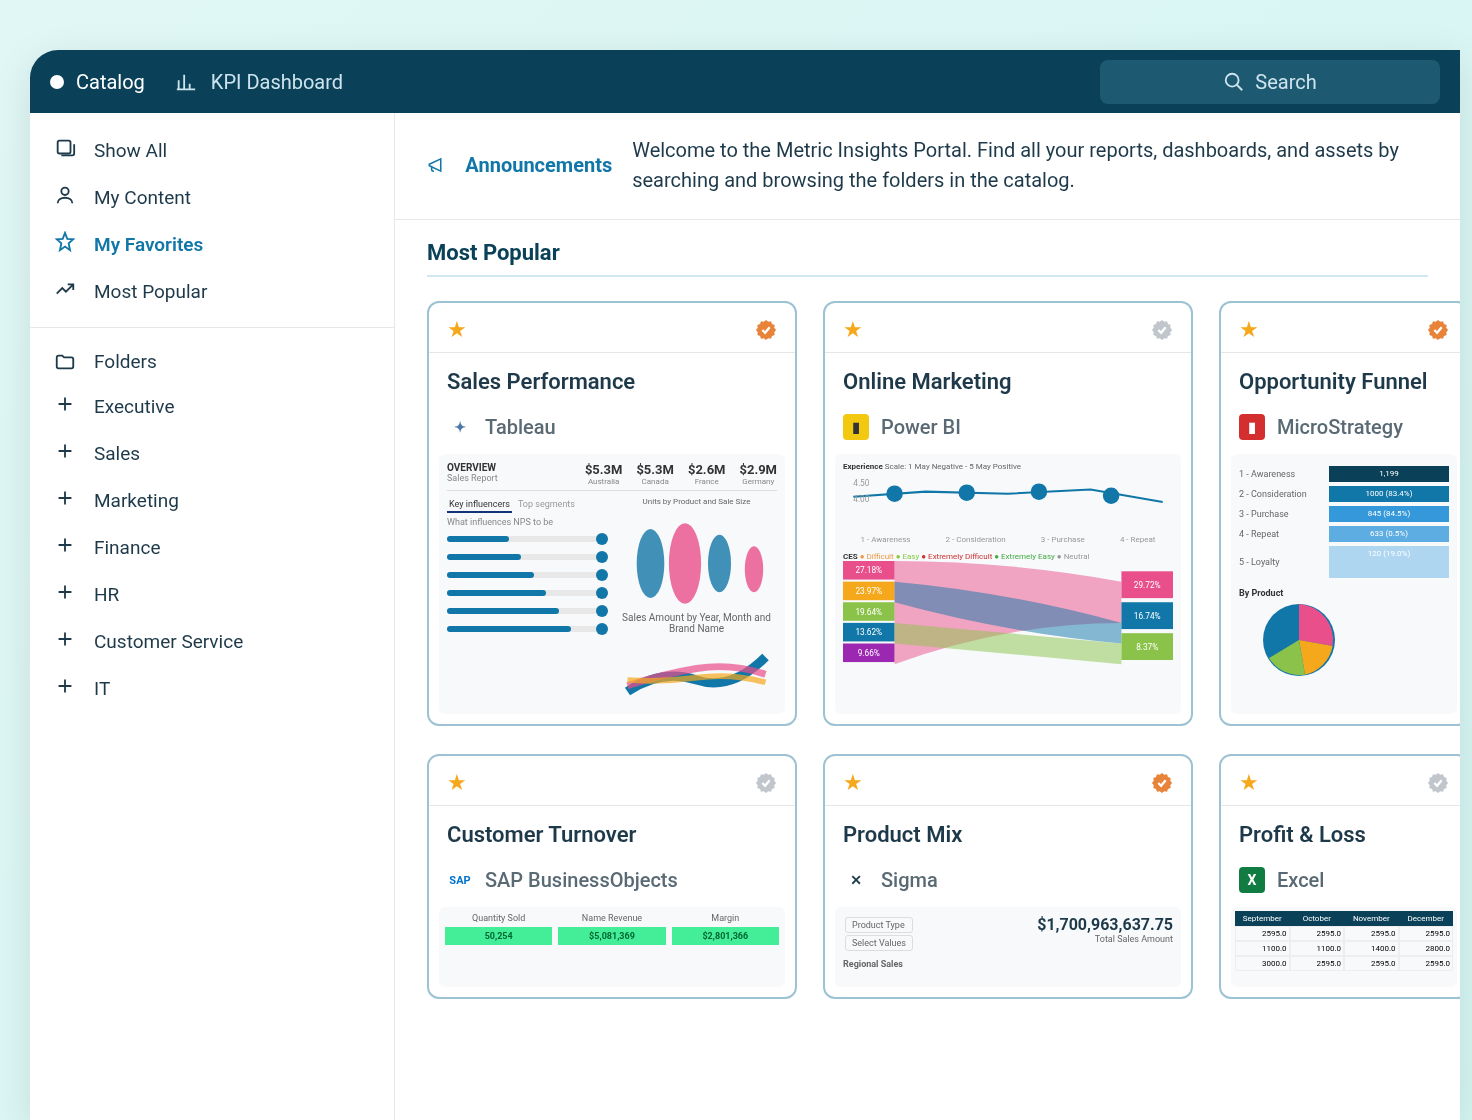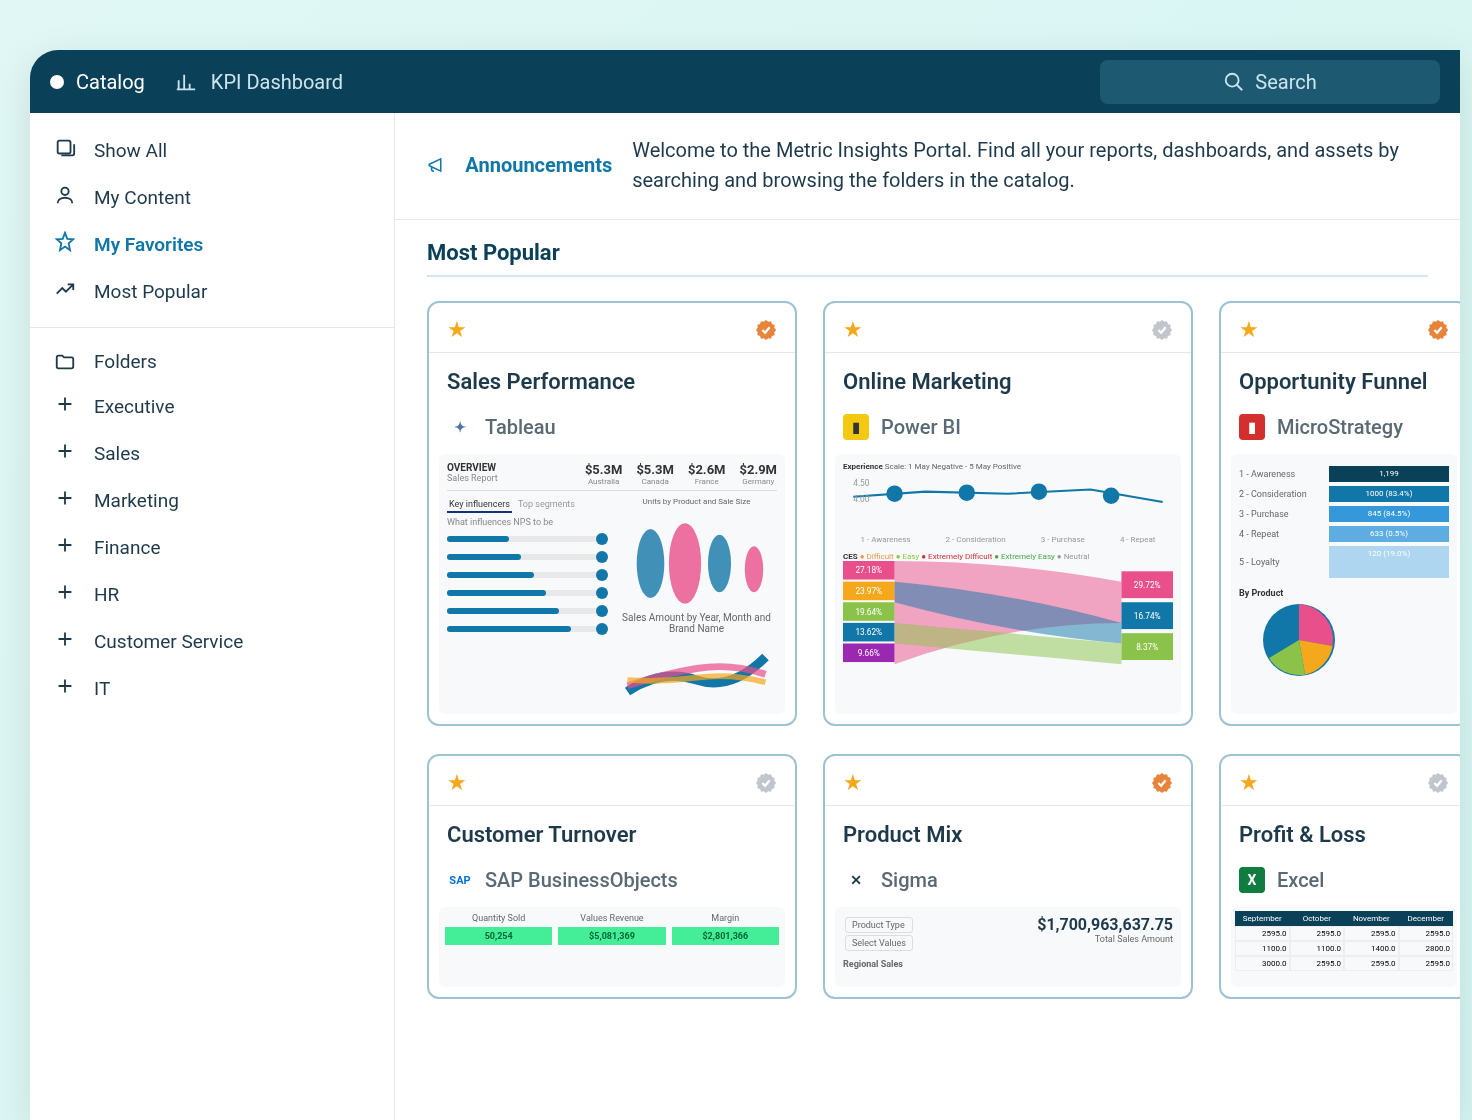--- a/index.html
+++ b/index.html
@@ -463,21 +463,21 @@
               <div class="src-icon" style="color:#0073cf;font-size:11px">SAP</div>
               <span>SAP BusinessObjects</span>
             </div>
             <div class="preview short">
               <div style="display:flex;gap:6px;padding:6px;font-size:9px;color:#666">
                 <div style="flex:1;text-align:center">
                   <div>Quantity Sold</div>
                   <div style="background:#4e9;padding:4px;margin-top:4px;font-weight:bold;color:#063">50,254</div>
                 </div>
                 <div style="flex:1;text-align:center">
-                  <div>Values Revenue</div>
+                  <div>Name Revenue</div>
                   <div style="background:#4e9;padding:4px;margin-top:4px;font-weight:bold;color:#063">$5,081,369</div>
                 </div>
                 <div style="flex:1;text-align:center">
                   <div>Margin</div>
                   <div style="background:#4e9;padding:4px;margin-top:4px;font-weight:bold;color:#063">$2,801,366</div>
                 </div>
               </div>
             </div>
           </div>
           <div class="card">

